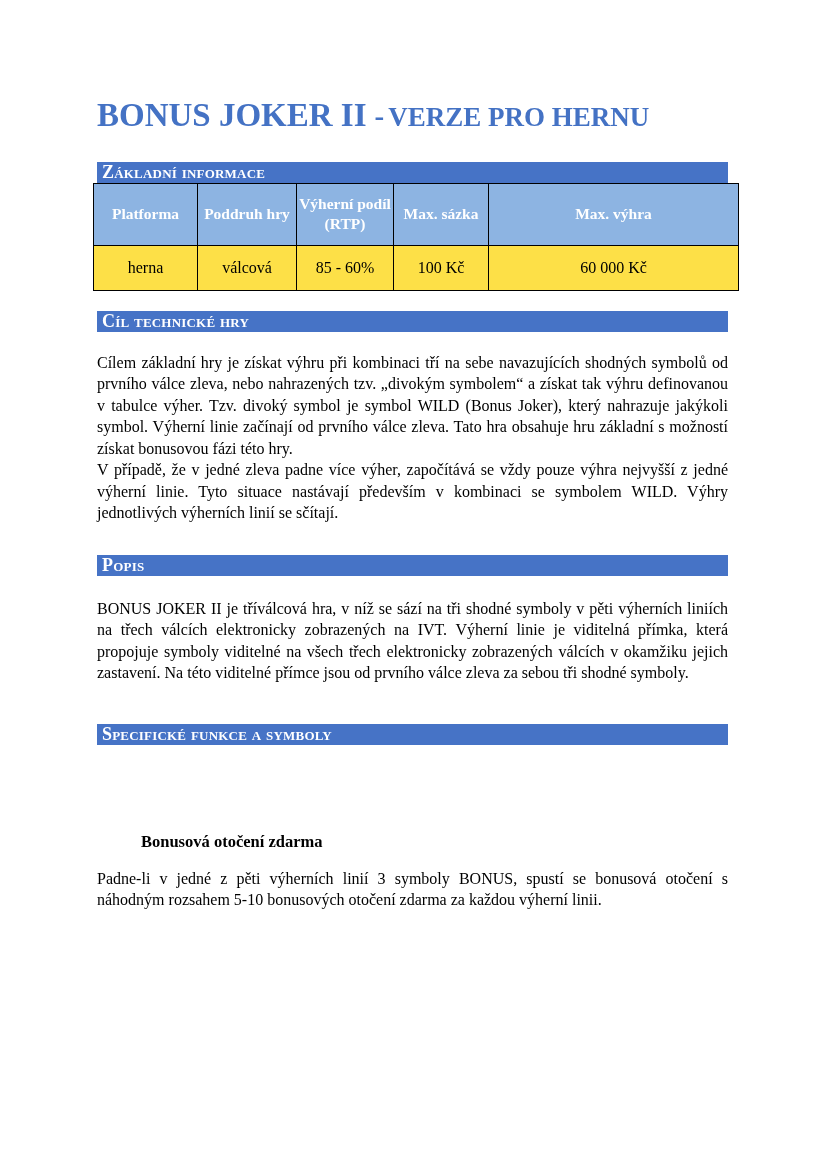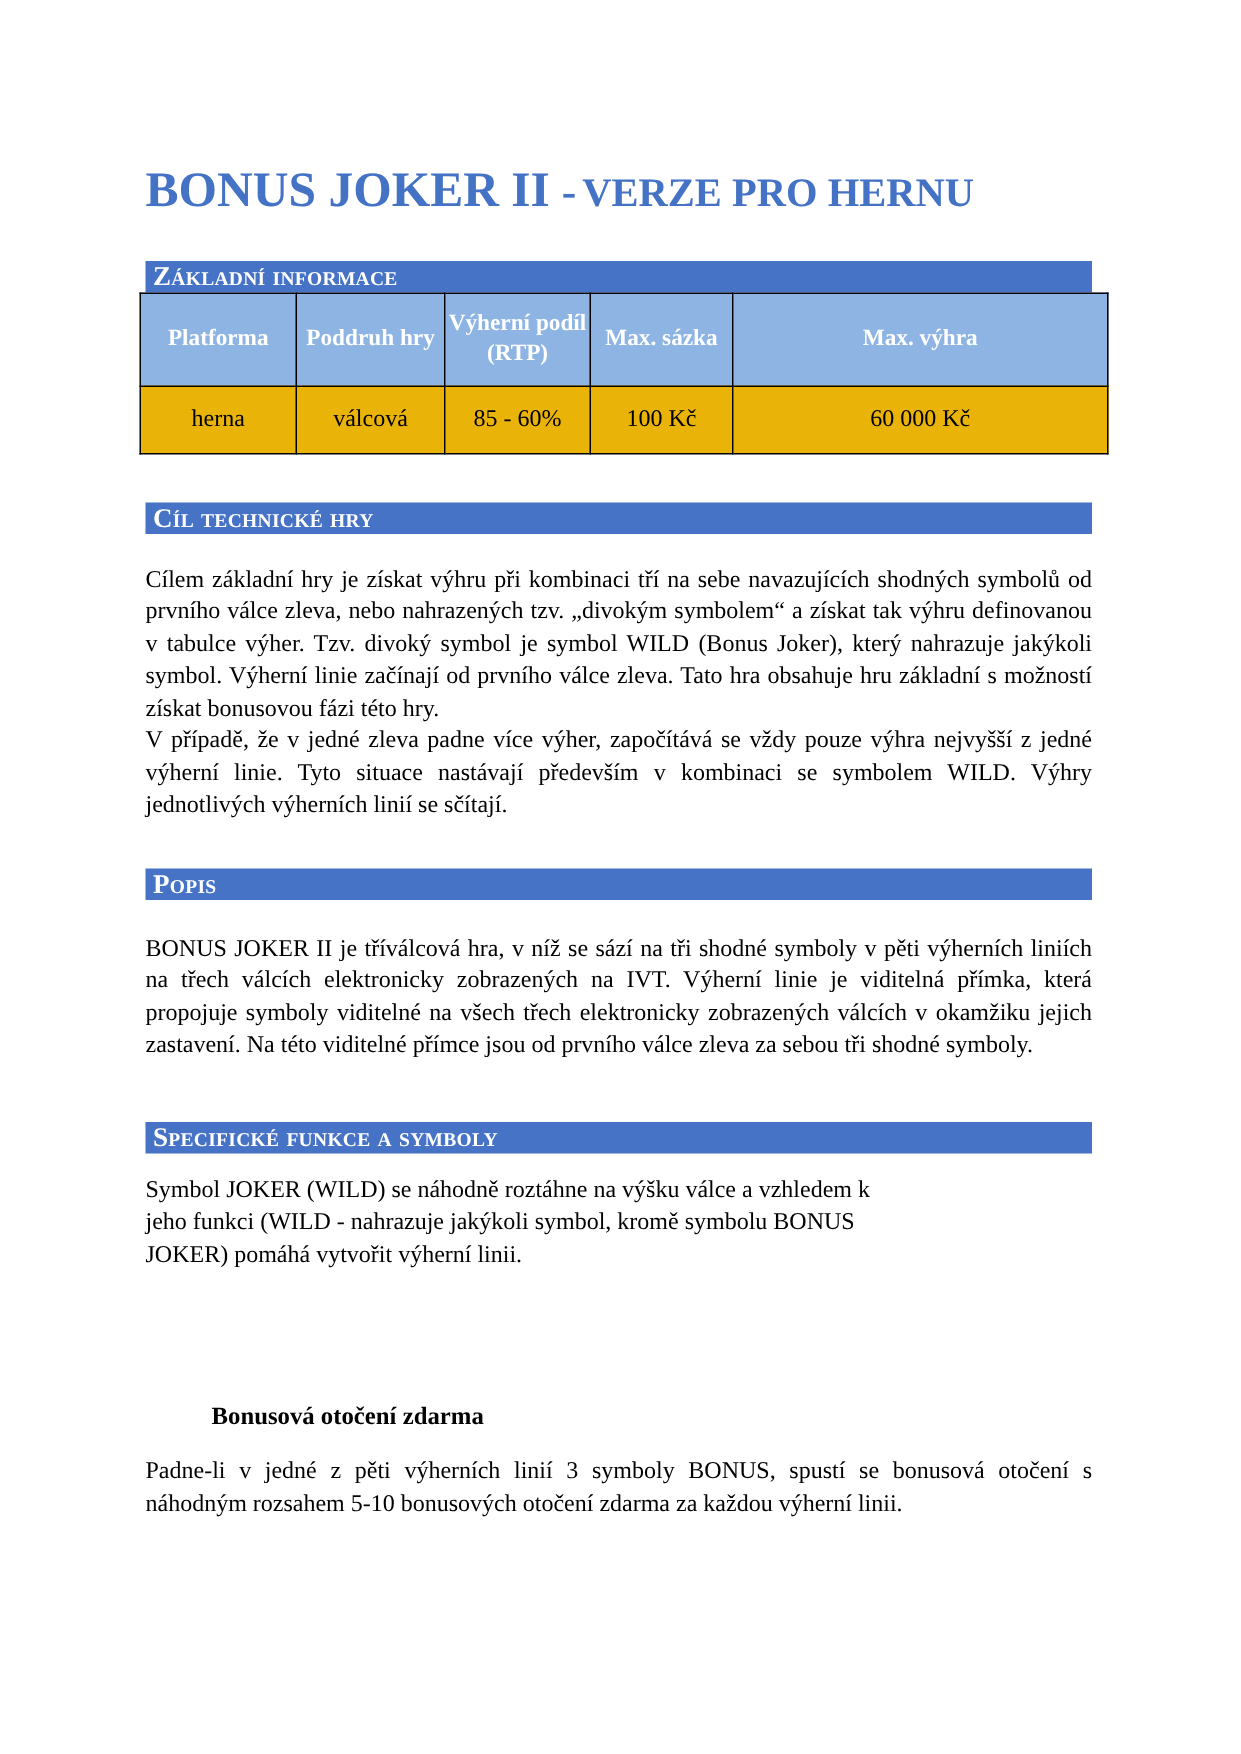--- a/index.html
+++ b/index.html
@@ -9,21 +9,21 @@
     width: 827px;
     height: 1169px;
     background: #ffffff;
     font-family: "Liberation Serif", serif;
     color: #000000;
     overflow: hidden;
   }
   .doc {
     position: absolute;
     left: 97px;
-    top: 12px;
+    top: 0;
     width: 631px;
   }
   .title {
     margin-top: 97px;
     color: #4472C4;
     line-height: 1.12;
     white-space: nowrap;
   }
   .title .t-main { font-size: 33px; }
   .title .t-dash { font-size: 29px; margin-left: 8px; margin-right: 4px; }
@@ -34,21 +34,21 @@
     font-weight: bold;
     font-variant: small-caps;
     font-size: 18px;
     line-height: 21px;
     height: 21px;
     padding-left: 5px;
     letter-spacing: 0.2px;
     font-family: Liberation Serif, serif;
   }
   .bar-1 { margin-top: 28px; }
-  .bar-2 { margin-top: 32px; }
+  .bar-2 { margin-top: 20px; }
   .bar-3 { margin-top: 31px; }
   .bar-4 { margin-top: 40px; }
   table.info {
     table-layout: fixed;
     border-collapse: collapse;
     width: 645px;
     margin-left: -4px;
     padding-left: 16px;
   }
   table.info col.c1 { width: 104px; }
@@ -64,21 +64,21 @@
   table.info th {
     background: #8DB4E2;
     color: #ffffff;
     font-weight: bold;
     font-size: 15.5px;
     height: 62px;
     padding: 2px;
     line-height: 1.35;
   }
   table.info td {
-    background: #eab308;
+    background: #fde047;
     font-size: 16px;
     height: 45px;
   }
   p.body {
     font-size: 16px;
     line-height: 21.5px;
   }
   p.just { text-align: justify; }
   .p-cil { margin-top: 20px; }
   .p-popis { margin-top: 22px; }
@@ -134,20 +134,19 @@
     <p class="body just p-cil">Cílem základní hry je získat výhru při kombinaci tří na sebe navazujících shodných symbolů od prvního válce zleva, nebo nahrazených tzv. „divokým symbolem“ a získat tak výhru definovanou v tabulce výher. Tzv. divoký symbol je symbol WILD (Bonus Joker), který nahrazuje jakýkoli symbol. Výherní linie začínají od prvního válce zleva. Tato hra obsahuje hru základní s možností získat bonusovou fázi této hry.</p>
     <p class="body just">V případě, že v jedné zleva padne více výher, započítává se vždy pouze výhra nejvyšší z jedné výherní linie. Tyto situace nastávají především v kombinaci se symbolem WILD. Výhry jednotlivých výherních linií se sčítají.</p>
 
     <div class="bar bar-3">Popis</div>
 
     <p class="body just p-popis">BONUS JOKER II je tříválcová hra, v níž se sází na tři shodné symboly v pěti výherních liniích na třech válcích elektronicky zobrazených na IVT. Výherní linie je viditelná přímka, která propojuje symboly viditelné na všech třech elektronicky zobrazených válcích v okamžiku jejich zastavení. Na této viditelné přímce jsou od prvního válce zleva za sebou tři shodné symboly.</p>
 
     <div class="bar bar-4">Specifické funkce a symboly</div>
 
 
-    <p class="body p-joker">Symbol JOKER (WILD) se náhodně roztáhne na výšku válce a vzhledem k jeho funkci (WILD - nahrazuje jakýkoli symbol, kromě symbolu BONUS JOKER) pomáhá vytvořit výherní linii.</p>
 
     <h3 class="sub-heading sh-2">Bonusová otočení zdarma</h3>
 
     <p class="body just p-bonus">Padne-li v jedné z pěti výherních linií 3 symboly BONUS, spustí se bonusová otočení s náhodným rozsahem 5-10 bonusových otočení zdarma za každou výherní linii.</p>
 
   </div>
 </div>
 
 </body></html>

